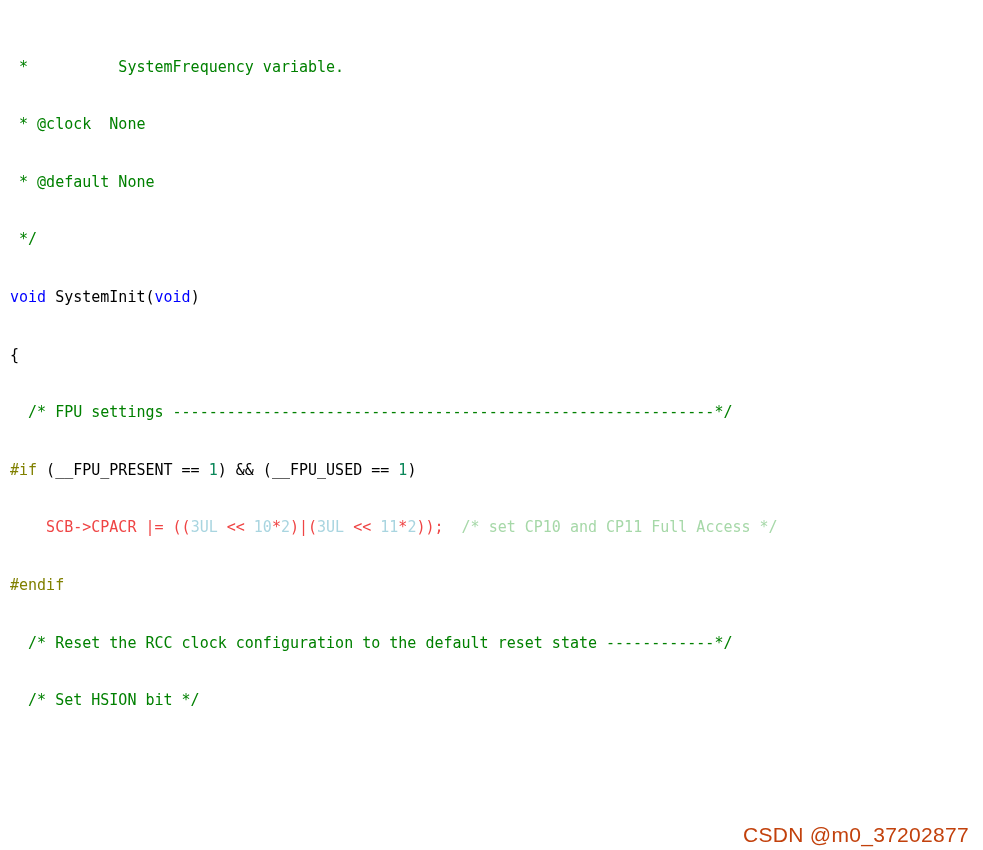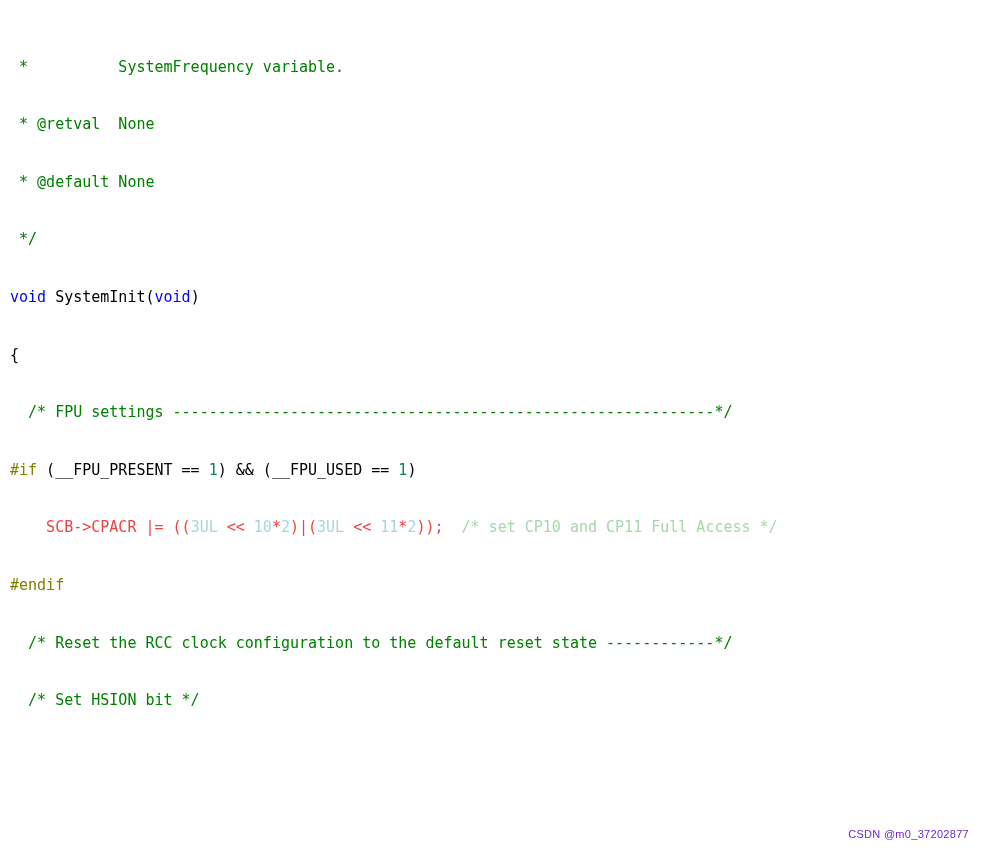--- a/index.html
+++ b/index.html
@@ -46,33 +46,33 @@
   
   .d-plain    { color: #ef4444; }
   .d-comment  { color: #a6d8a8; }
   .d-number   { color: #a9d5e0; }
 
   #watermark {
     position: absolute;
     right: 14px;
     bottom: 6px;
     font-family: "Liberation Sans", sans-serif;
-    font-size: 11px;
-    color: #6d28d9;
+    font-size: 21px;
+    color: #c2410c;
     letter-spacing: 0.3px;
     white-space: pre;
   }
 </style>
 </head>
 <body>
 
 <div id="code-view">
 
   <div class="code-line"><span class="t-comment"> *          SystemFrequency variable.</span></div>
-  <div class="code-line"><span class="t-comment"> * </span><span class="t-comment">@retval</span><span class="t-comment">  None</span></div>
+  <div class="code-line"><span class="t-comment"> * </span><span class="t-comment">@clock</span><span class="t-comment">  None</span></div>
   <div class="code-line"><span class="t-comment"> * </span><span class="t-comment">@default</span><span class="t-comment"> None</span></div>
   <div class="code-line"><span class="t-comment"> */</span></div>
   <div class="code-line"><span class="t-keyword">void</span><span class="t-plain"> SystemInit(</span><span class="t-keyword">void</span><span class="t-plain">)</span></div>
   <div class="code-line"><span class="t-plain">{</span></div>
   <div class="code-line"><span class="t-comment">  /* FPU settings ------------------------------------------------------------*/</span></div>
   <div class="code-line"><span class="t-preproc">#if</span><span class="t-plain"> (__FPU_PRESENT == </span><span class="t-number">1</span><span class="t-plain">) &amp;&amp; (__FPU_USED == </span><span class="t-number">1</span><span class="t-plain">)</span></div>
   <div class="code-line"><span class="d-plain">    SCB-&gt;CPACR |= ((</span><span class="d-number">3UL</span><span class="d-plain"> &lt;&lt; </span><span class="d-number">10</span><span class="d-plain">*</span><span class="d-number">2</span><span class="d-plain">)|(</span><span class="d-number">3UL</span><span class="d-plain"> &lt;&lt; </span><span class="d-number">11</span><span class="d-plain">*</span><span class="d-number">2</span><span class="d-plain">));  </span><span class="d-comment">/* set CP10 and CP11 Full Access */</span></div>
   <div class="code-line"><span class="t-preproc">#endif</span></div>
   <div class="code-line"><span class="t-comment">  /* Reset the RCC clock configuration to the default reset state ------------*/</span></div>
   <div class="code-line"><span class="t-comment">  /* Set HSION bit */</span></div>

